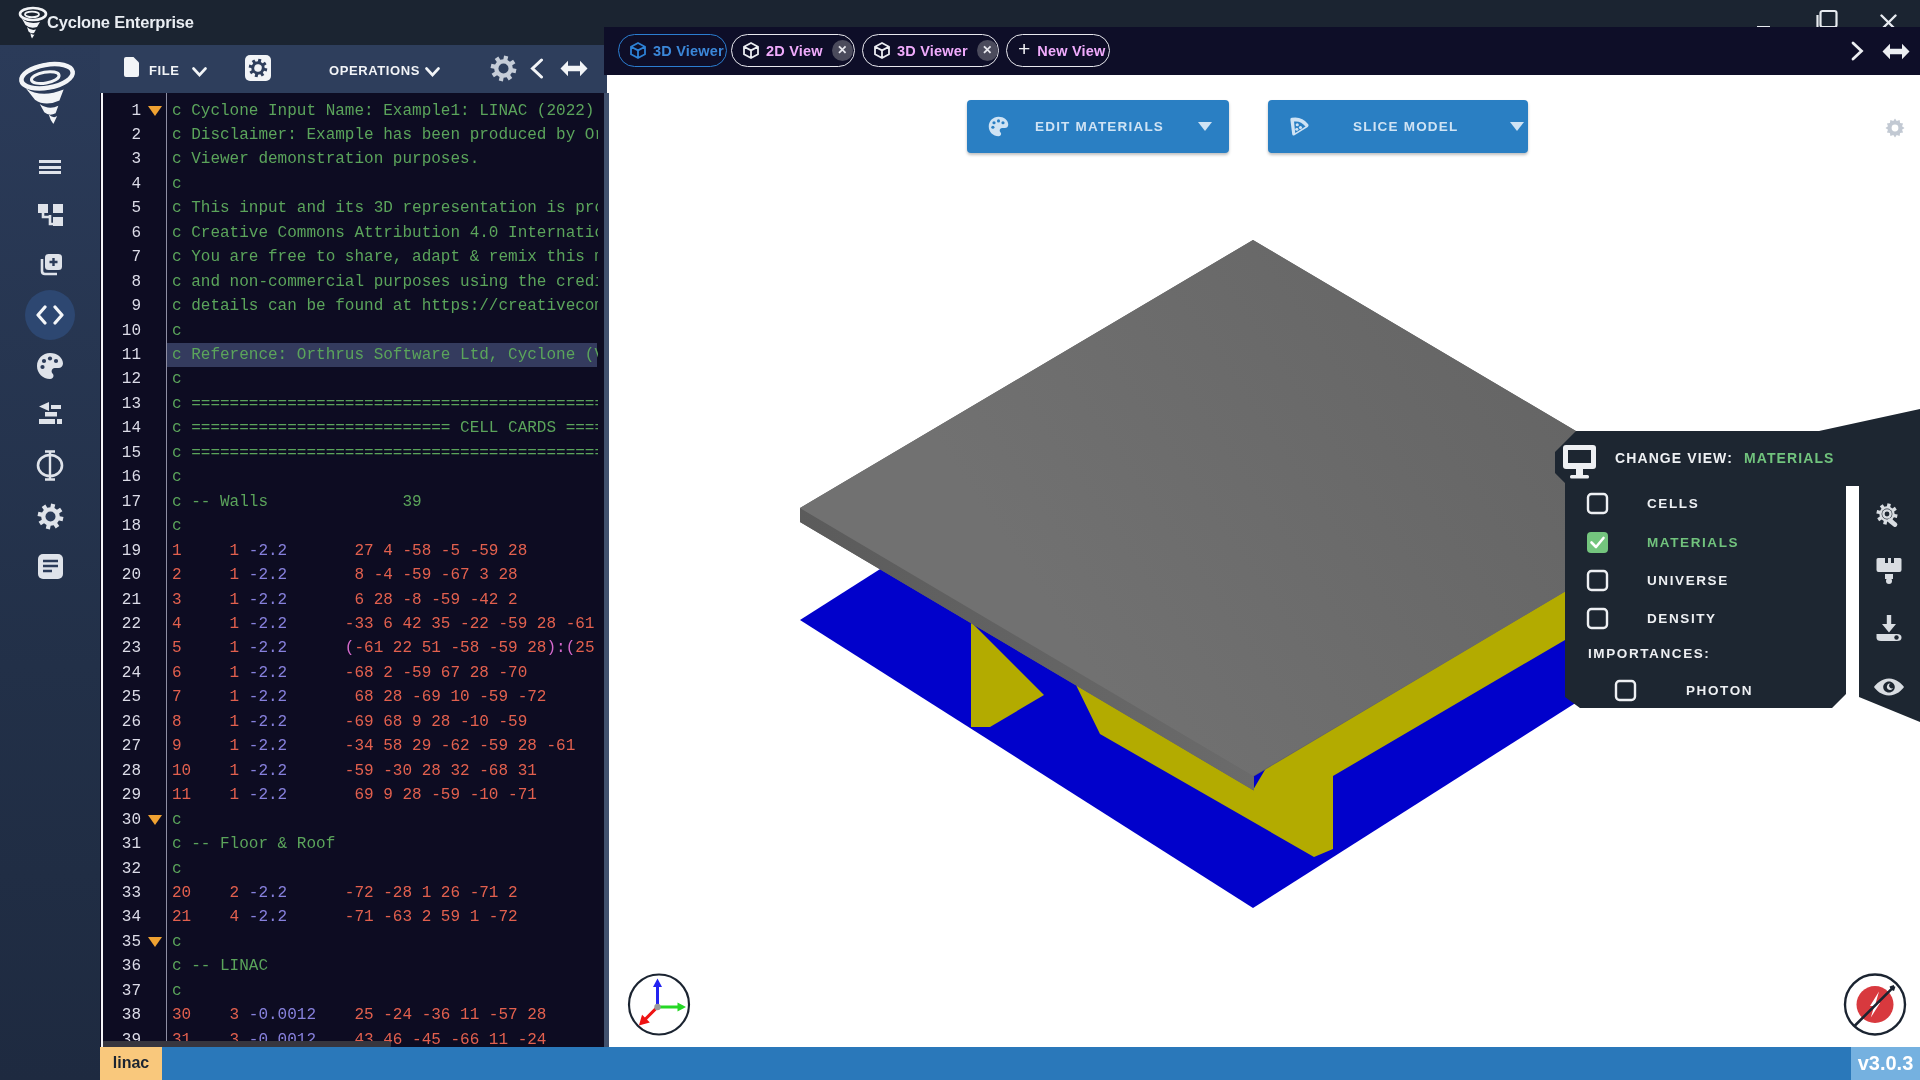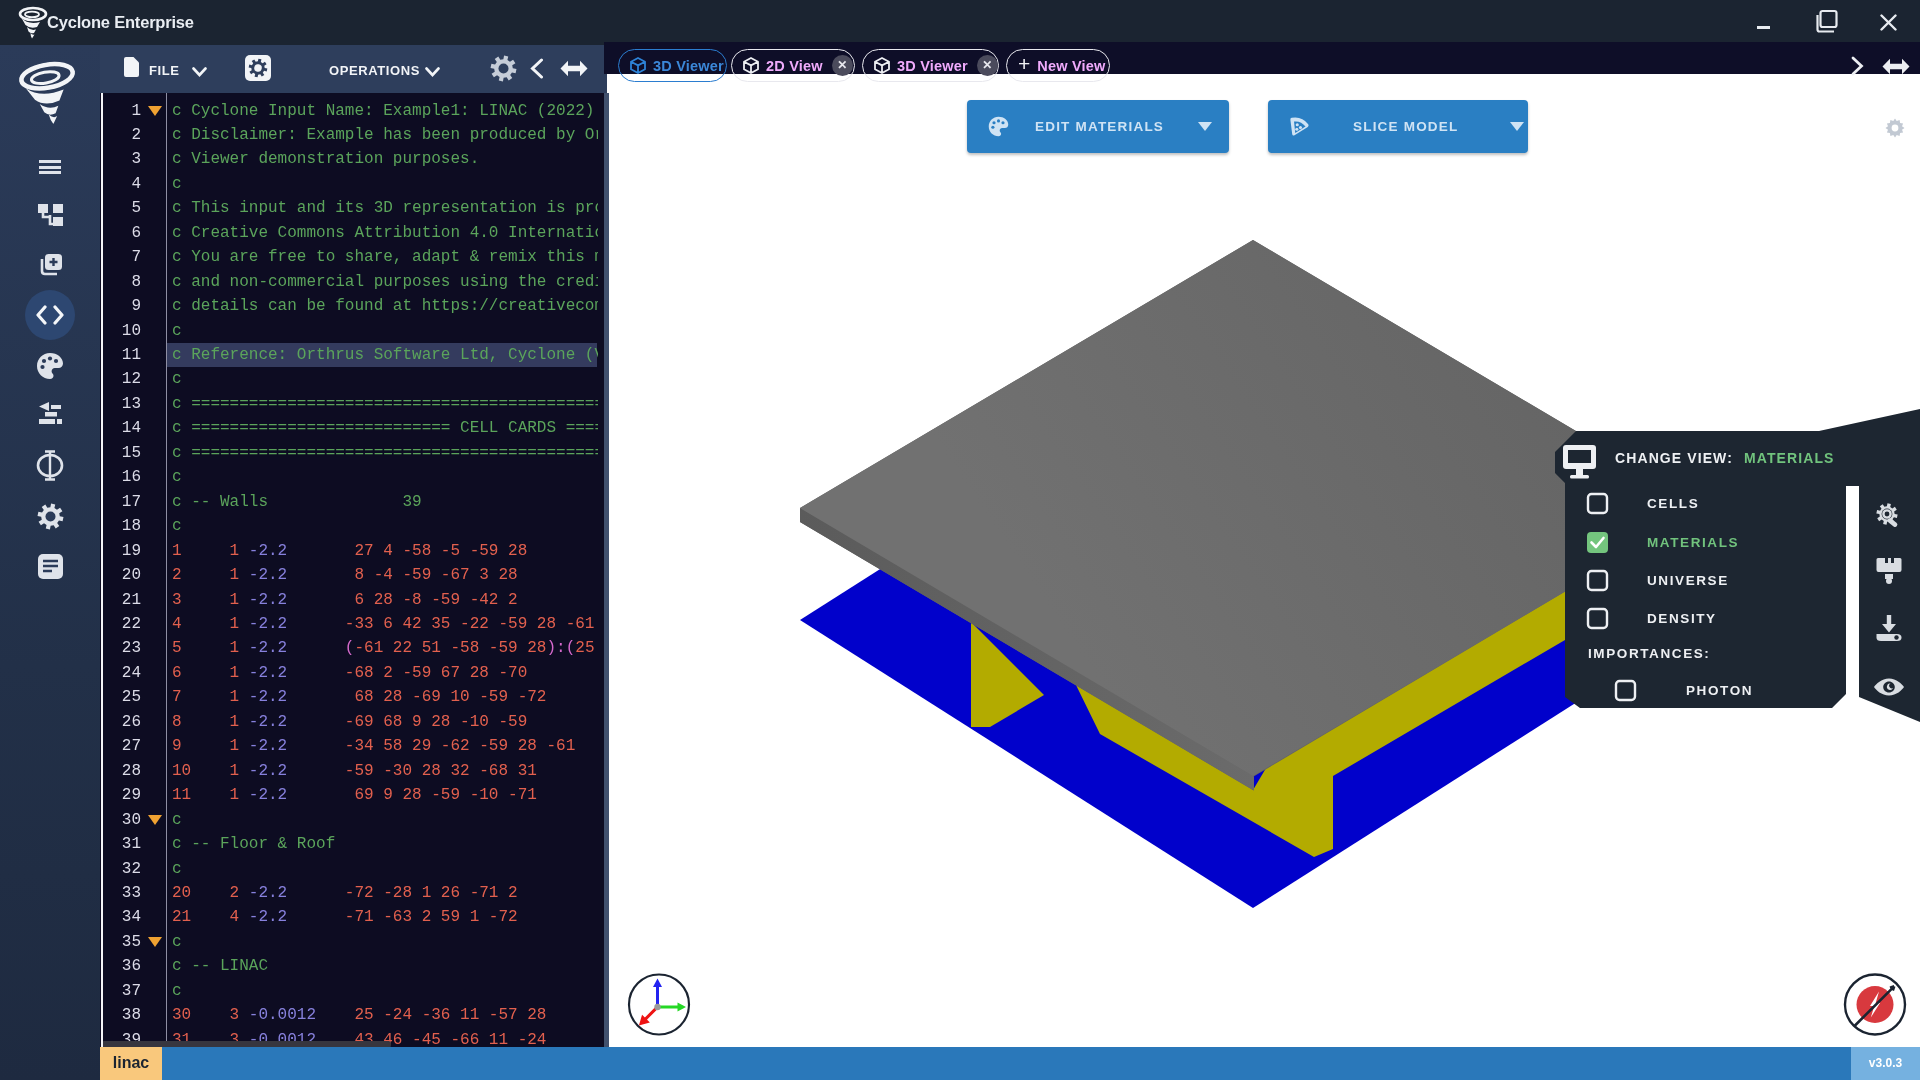--- a/index.html
+++ b/index.html
@@ -5,21 +5,21 @@
 html,body{margin:0;padding:0;width:1920px;height:1080px;overflow:hidden;background:#fff;
   font-family:"Liberation Sans",sans-serif;}
 *{box-sizing:border-box;}
 .abs{position:absolute;}
 #titlebar{position:absolute;left:0;top:0;width:1920px;height:45px;background:#1b2431;padding-left:16px;}
 #title-text{position:absolute;left:47px;top:12.5px;color:#e9edf2;font-size:16.5px;font-weight:700;letter-spacing:-0.2px;}
 #sidebar{position:absolute;left:0;top:45px;width:100px;height:1035px;background:linear-gradient(180deg,#2b3b59 0%,#223048 60%,#1e2a40 100%);}
 #toolbar{position:absolute;left:100px;top:45px;width:507px;height:48px;background:#2e3e5c;}
 #editor{position:absolute;left:100px;top:93px;width:504px;height:954px;background:#0d0c22;overflow:hidden;}
 #divider{position:absolute;left:604px;top:93px;width:5px;height:954px;background:#41516e;}
-#tabbar{position:absolute;left:604px;top:42px;width:1316px;height:32px;background:#0e0e28;}
+#tabbar{position:absolute;left:604px;top:27px;width:1316px;height:48px;background:#0e0e28;}
 #viewer{position:absolute;left:609px;top:93px;width:1311px;height:954px;background:#ffffff;}
 #statusbar{position:absolute;left:100px;top:1047px;width:1820px;height:33px;background:#2a78ba;}
 #editleft{position:absolute;left:101px;top:93px;width:2px;height:954px;background:#f5f5f8;}
 
 pre{margin:0;font-family:"Liberation Mono",monospace;font-size:16px;line-height:24.45px;}
 #gutter{position:absolute;left:0px;top:5.5px;width:41px;text-align:right;color:#dcdce8;}
 #code{position:absolute;left:72px;top:5.5px;color:#5ba45b;width:426px;overflow:hidden;white-space:pre;}
 .sal{color:#e2604e;}
 .pur{color:#8781dd;}
 .pnk{color:#d569cc;}
@@ -378,14 +378,14 @@
         <circle cx="6.5" cy="15" r="2.1" fill="#2a7fc3"></circle>
   </svg>
   <span style="margin-left:26px">EDIT MATERIALS</span>
   <svg style="margin-left:34px" width="14" height="9" viewBox="0 0 14 9">
         <path d="M0 0 L14 0 L7 9 Z" fill="#cfe3f4"></path>
       </svg>
 </div>
 </div>
 <div id="statusbar">
 <div class="abs" style="left:0;top:0;width:62px;height:33px;background:#f9c87c;color:#1b2431;font-size:16px;font-weight:600;text-align:center;line-height:32px;">linac</div>
-<div class="abs" style="left:1751px;top:0;width:69px;height:33px;background:#75b1e0;color:#fff;font-size:12px;font-weight:700;text-align:center;line-height:32px;">v3.0.3</div>
+<div class="abs" style="left:1751px;top:0;width:69px;height:33px;background:#75b1e0;color:#fff;font-size:20px;font-weight:700;text-align:center;line-height:32px;">v3.0.3</div>
 </div>
 
 </body></html>

